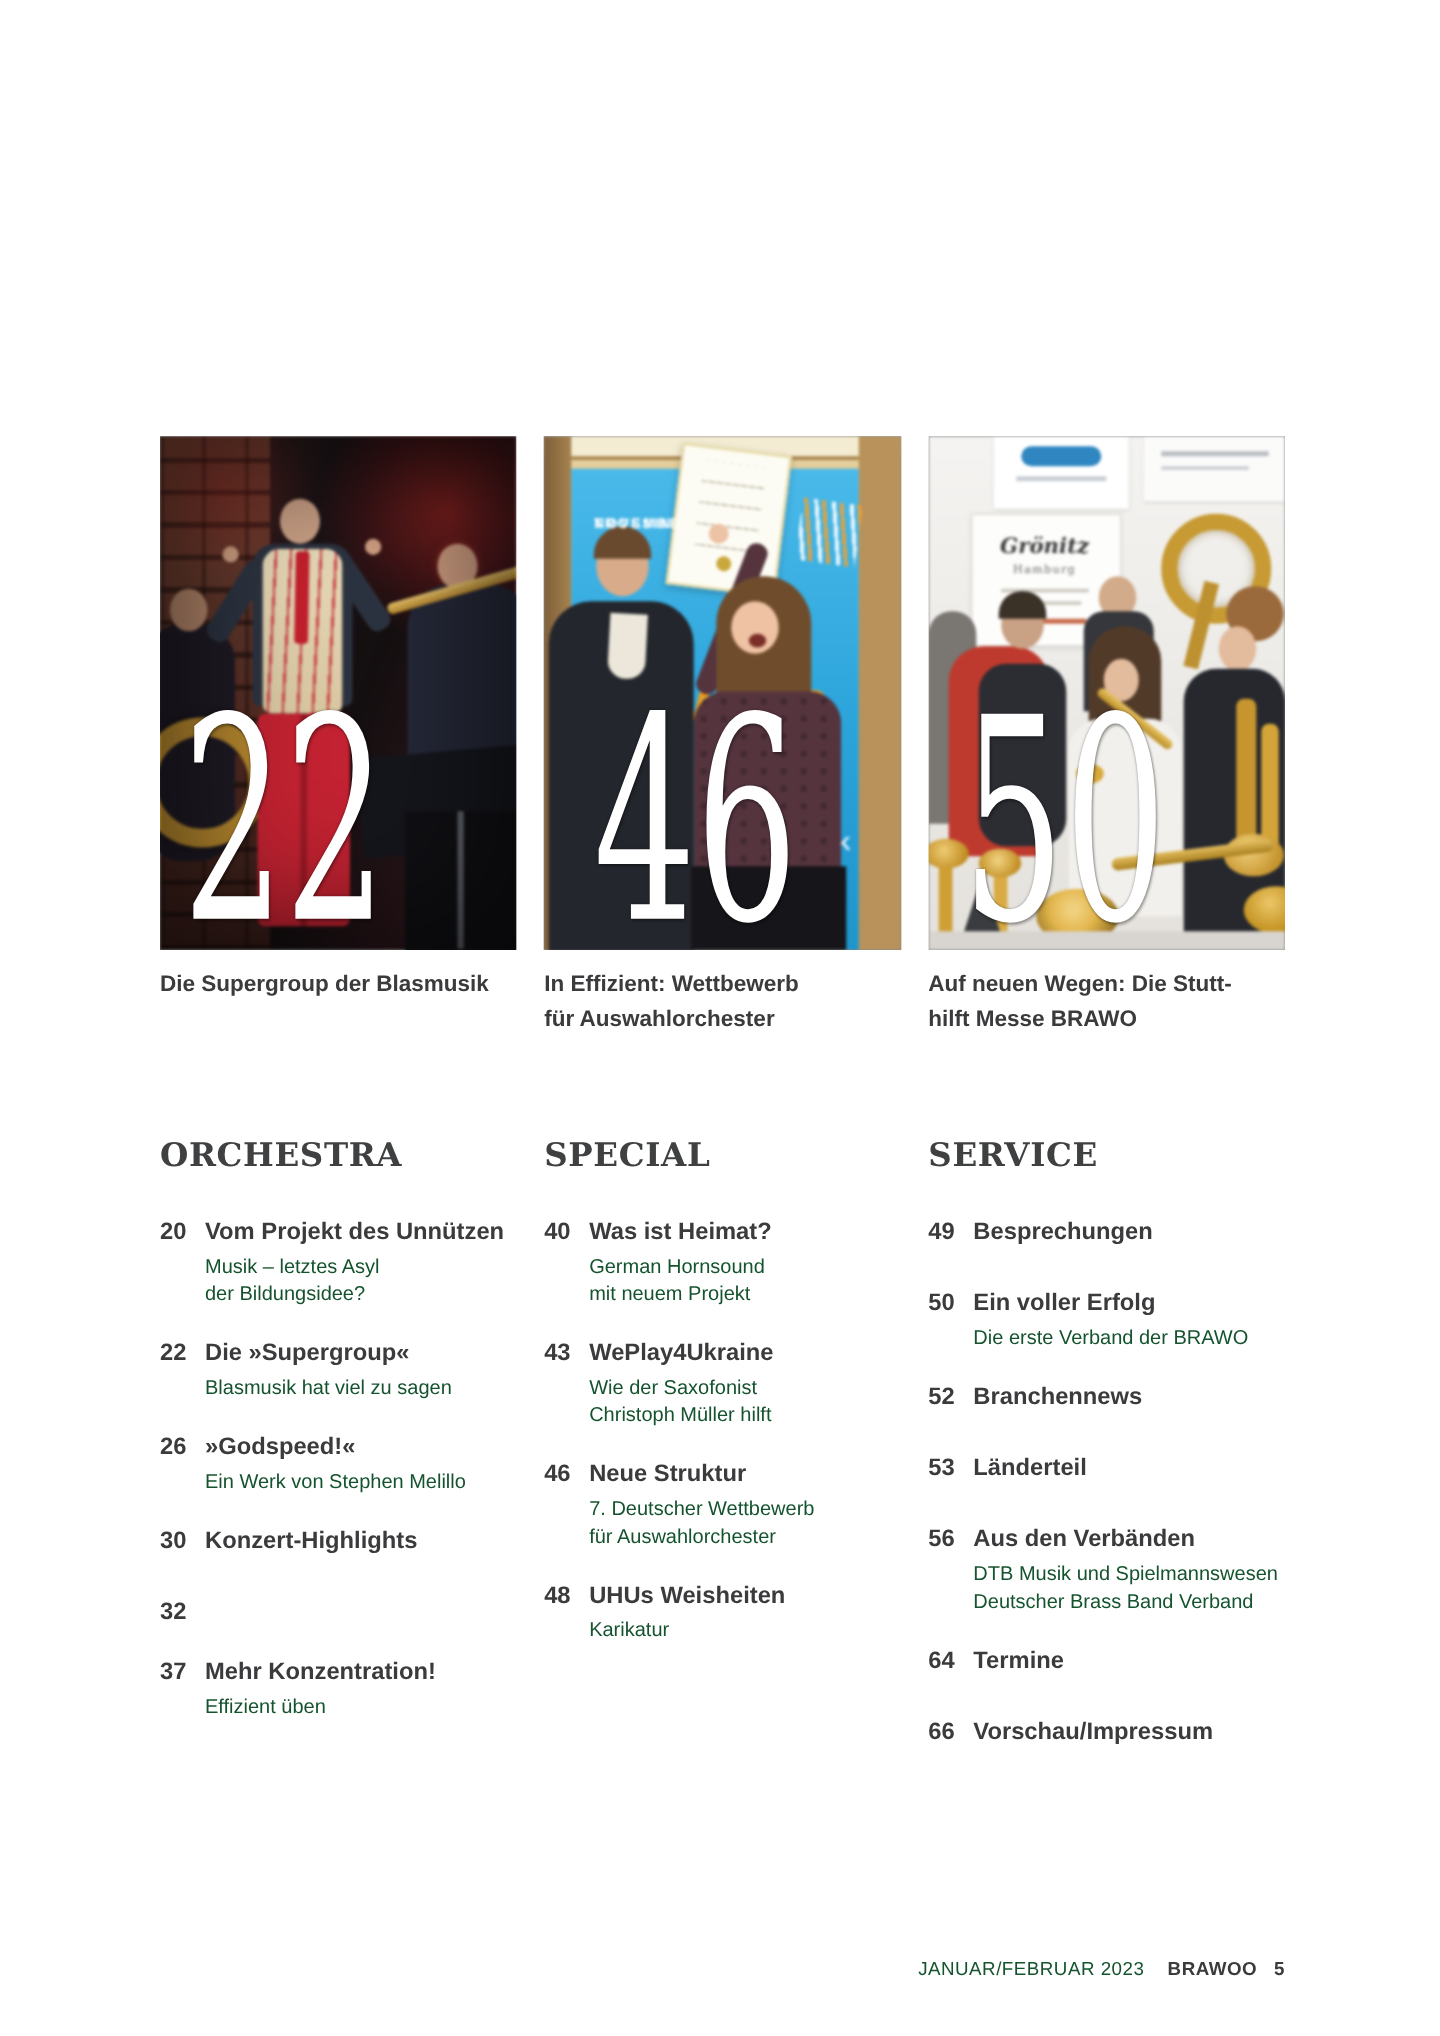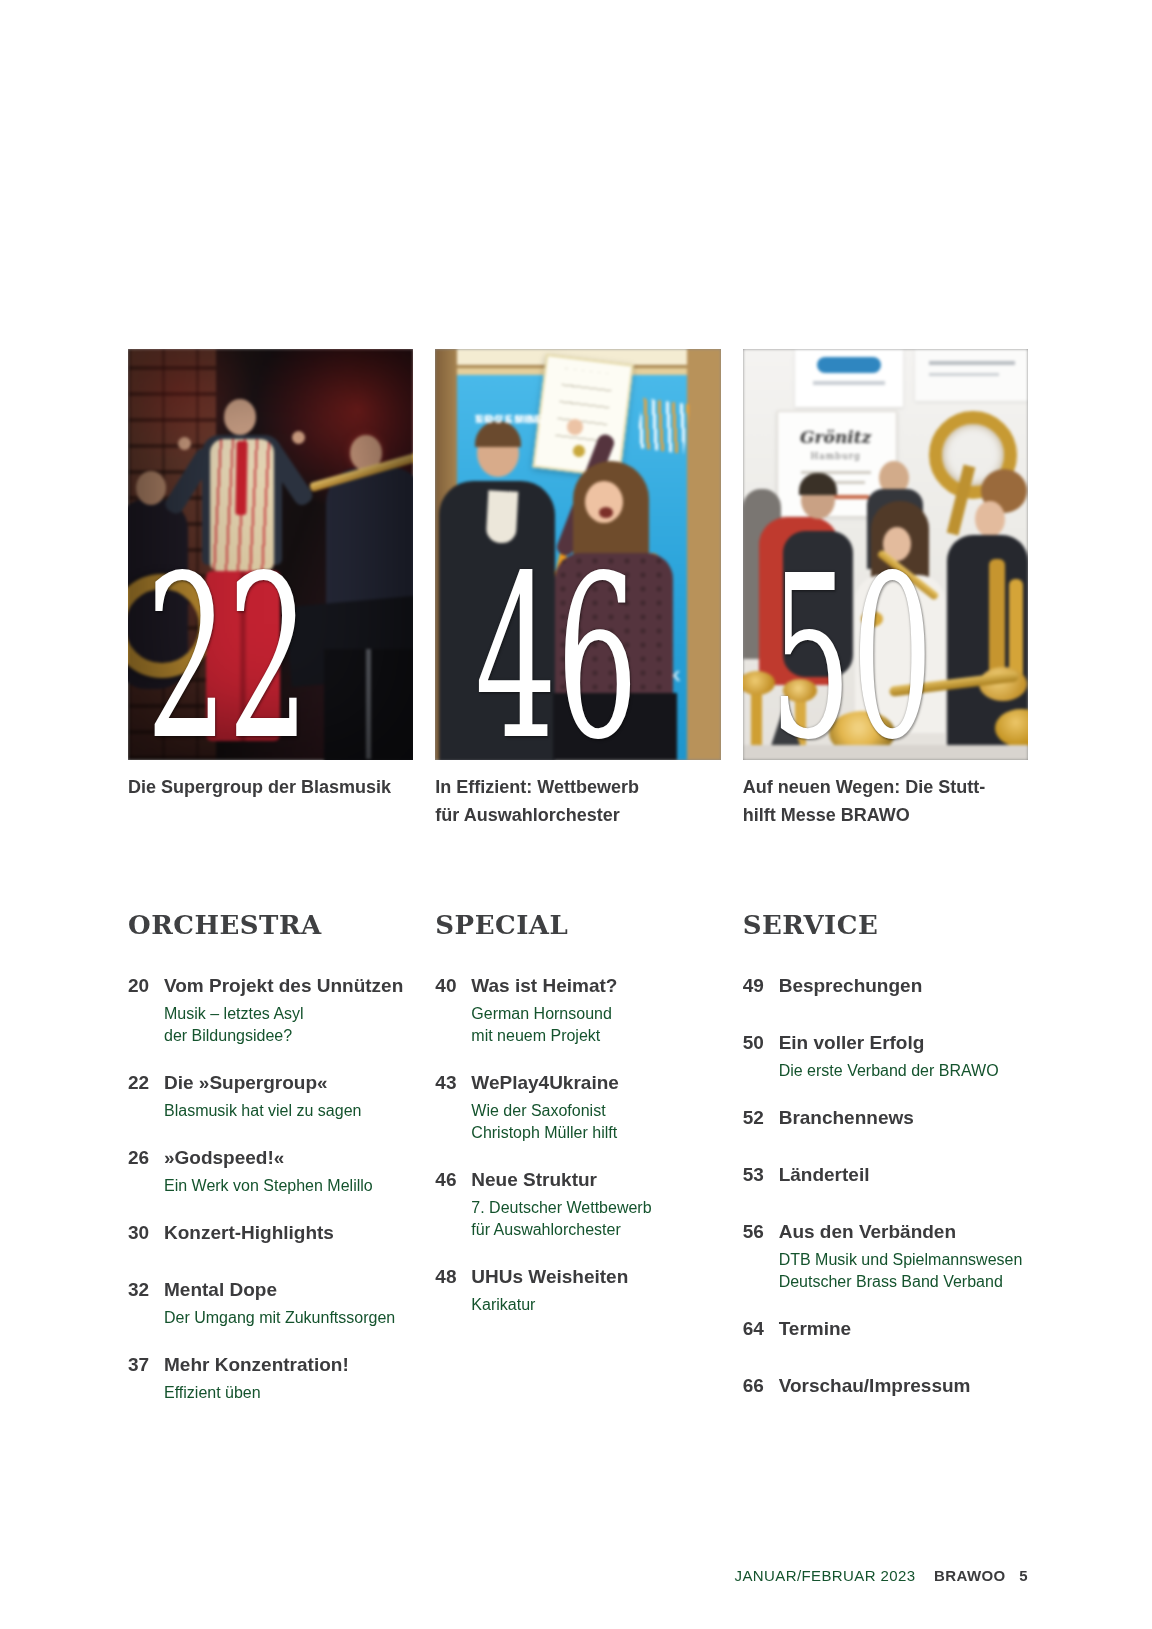--- a/index.html
+++ b/index.html
@@ -311,26 +311,20 @@
   </div>
           <div class="toc-item no-sub">
     <div class="num">30</div>
     <div class="item-body">
       <div class="item-title">Konzert-Highlights</div>
 
     </div>
   </div>
           <div class="toc-item">
     <div class="num">32</div>
-    <div class="item-body">
-      <div class="item-title">Mental Dope</div>
-      <div class="item-sub">
-                <div>Der Umgang mit Zukunftssorgen</div>
-              </div>
-    </div>
   </div>
           <div class="toc-item">
     <div class="num">37</div>
     <div class="item-body">
       <div class="item-title">Mehr Konzentration!</div>
       <div class="item-sub">
                 <div>Effizient üben</div>
               </div>
     </div>
   </div>

